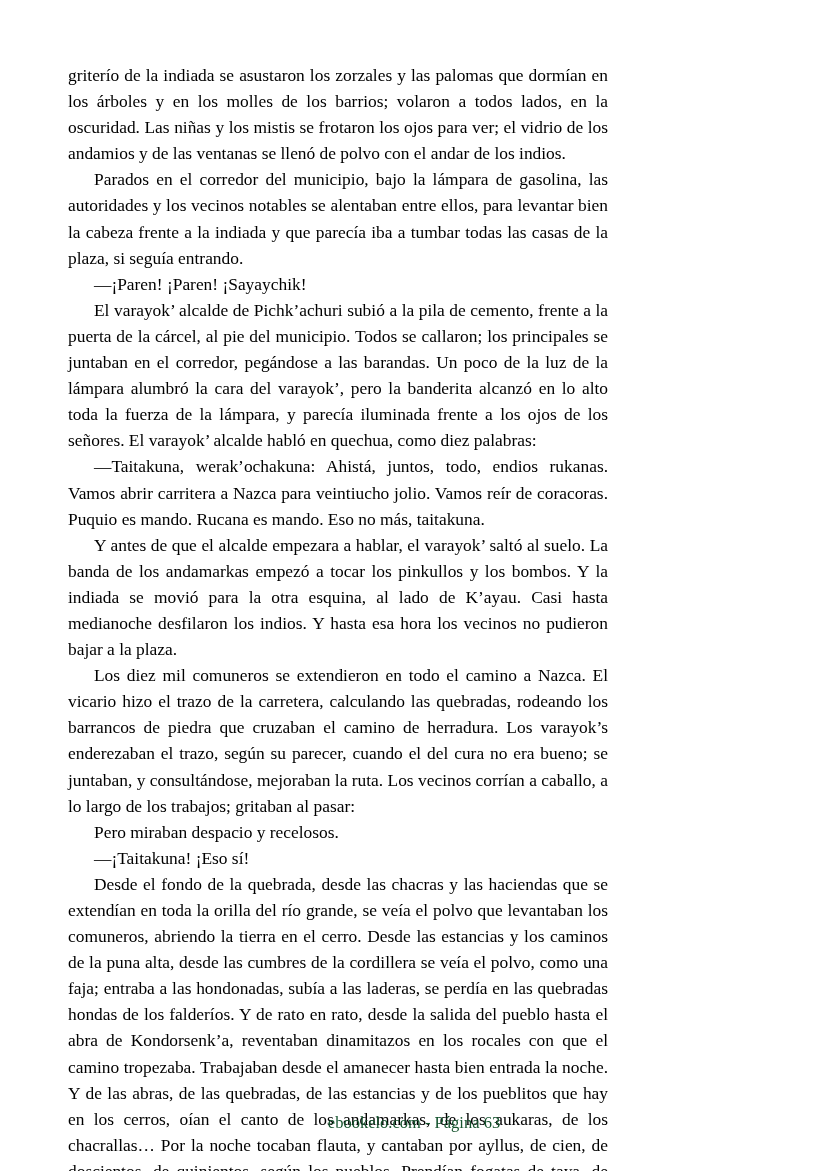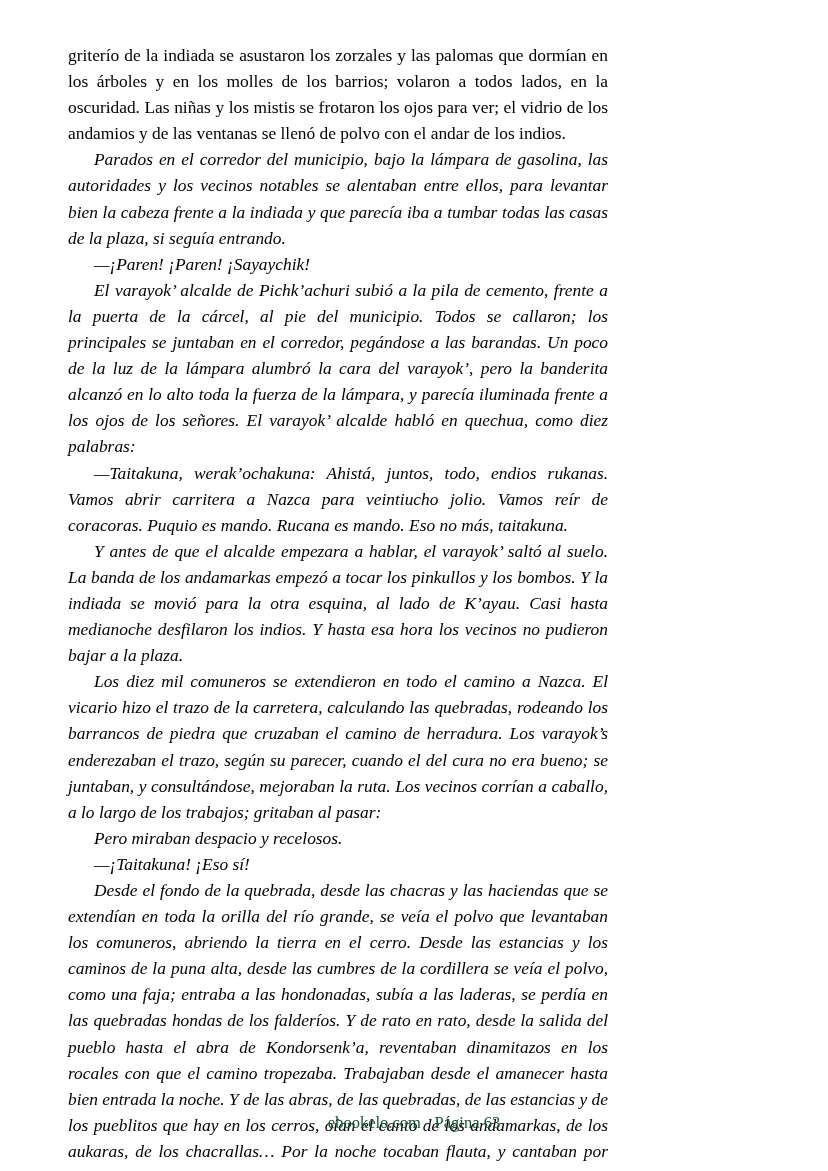--- a/index.html
+++ b/index.html
@@ -15,36 +15,35 @@
     position: relative;
     overflow: hidden;
   }
   .page {
     position: absolute;
     left: 0;
     top: 0;
     width: 676px;
     height: 1171px;
     box-sizing: border-box;
-    padding: 42px 68px 0 68px;
+    padding: 62px 68px 0 68px;
   }
   .body-text {
     font-size: 17.4px;
     line-height: 26.1px;
     text-align: justify;
     text-justify: inter-word;
     hyphens: none;
   }
   .body-text p {
     margin: 0;
     text-indent: 0;
   }
   .body-text p.indent {
     text-indent: 26px;
-    font-style: italic;
   }
   .footer {
     position: absolute;
     left: 0;
     bottom: 38px;
     width: 828px;
     text-align: center;
     font-size: 16.5px;
     font-family: "Liberation Serif", "DejaVu Serif", serif;
     color: #14532d;

